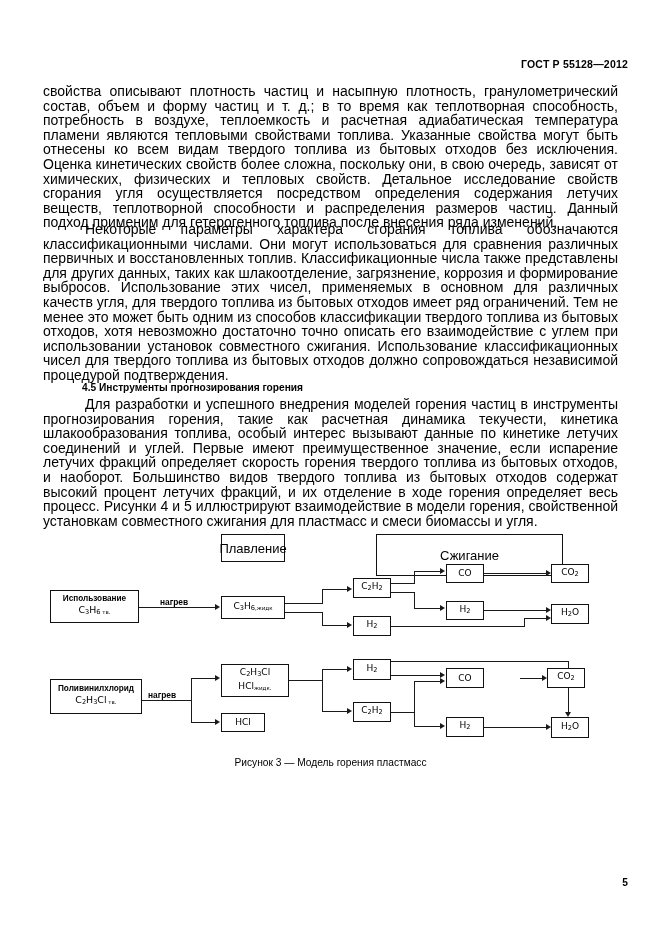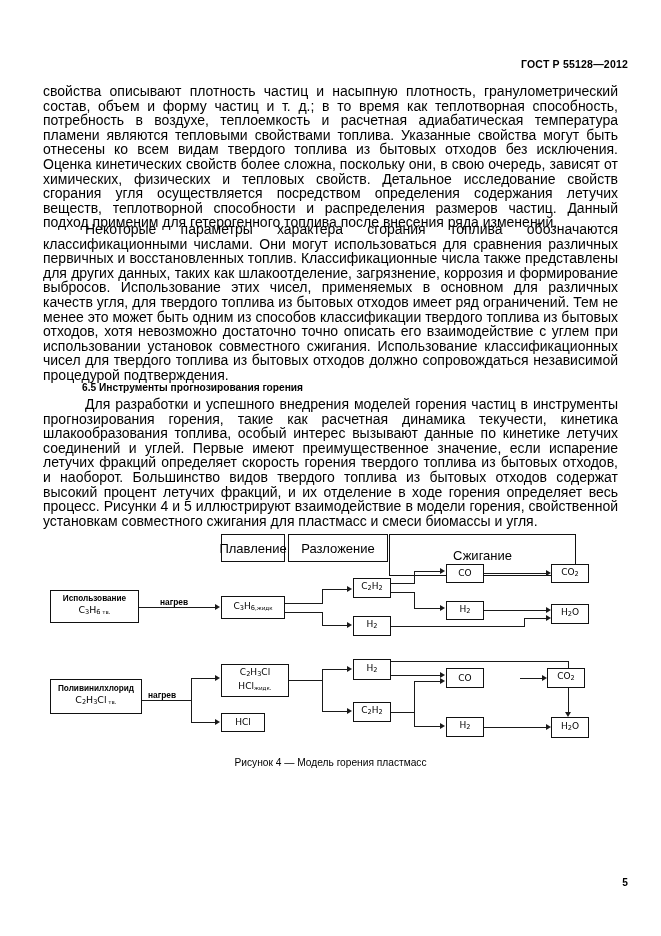--- a/index.html
+++ b/index.html
@@ -146,35 +146,32 @@
 
   <div class="body-text" style="top:84px;">
     <p>свойства описывают плотность частиц и насыпную плотность, гранулометрический состав, объем и форму частиц и т. д.; в то время как теплотворная способность, потребность в воздухе, теплоемкость и расчетная адиабатическая температура пламени являются тепловыми свойствами топлива. Указанные свойства могут быть отнесены ко всем видам твердого топлива из бытовых отходов без исключения. Оценка кинетических свойств более сложна, поскольку они, в свою очередь, зависят от химических, физических и тепловых свойств. Детальное исследование свойств сгорания угля осуществляется посредством определения содержания летучих веществ, теплотворной способности и распределения размеров частиц. Данный подход применим для гетерогенного топлива после внесения ряда изменений.</p>
   </div>
 
 
   <div class="body-text" style="top:222px;">
     <p class="indented">Некоторые параметры характера сгорания топлива обозначаются классификационными числами. Они могут использоваться для сравнения различных первичных и восстановленных топлив. Классификационные числа также представлены для других данных, таких как шлакоотделение, загрязнение, коррозия и формирование выбросов. Использование этих чисел, применяемых в основном для различных качеств угля, для твердого топлива из бытовых отходов имеет ряд ограничений. Тем не менее это может быть одним из способов классификации твердого топлива из бытовых отходов, хотя невозможно достаточно точно описать его взаимодействие с углем при использовании установок совместного сжигания. Использование классификационных чисел для твердого топлива из бытовых отходов должно сопровождаться независимой процедурой подтверждения.</p>
   </div>
 
-  <div class="sec-head" style="top:382px;">6.5 Инструменты прогнозирования горения</div>
+  <div class="sec-head" style="top:382px;">4.5 Инструменты прогнозирования горения</div>
 
   <div class="body-text" style="top:397px;">
     <p class="indented">Для разработки и успешного внедрения моделей горения частиц в инструменты прогнозирования горения, такие как расчетная динамика текучести, кинетика шлакообразования топлива,  особый интерес вызывают данные по кинетике летучих соединений и углей. Первые имеют преимущественное значение, если испарение летучих фракций определяет скорость горения твердого топлива из бытовых отходов, и наоборот. Большинство видов твердого топлива из бытовых отходов содержат высокий процент летучих фракций, и их отделение в ходе горения определяет весь процесс. Рисунки 4 и 5 иллюстрируют взаимодействие в модели горения, свойственной установкам совместного сжигания для пластмасс и смеси биомассы и угля.</p>
   </div>
 
   <div class="diagram">
 
     <div class="dbox phase" style="left:221px; top:534px; width:64px; height:28px;">
       <span>Плавление</span>
     </div>
-    <div class="dbox phase" style="left:288px; top:534px; width:100px; height:28px;">
-      <span>Разложение</span>
-    </div>
-    <div class="dbox phase" style="left:389px; top:534px; width:187px; height:42px;">
+    <div class="dbox phase" style="left:376px; top:534px; width:187px; height:42px;">
       <span>Сжигание</span>
     </div>
 
     <div class="dbox" style="left:50px; top:590px; width:89px; height:33px;">
       <span class="title">Использование</span>
       <span class="form">C<sub>3</sub>H<sub>6</sub><span class="st">&nbsp;тв.</span></span>
     </div>
 
     <div class="heat-label" style="left:160px; top:597px;">нагрев</div>
     <div class="ln h" style="left:139px; top:607px; width:76px;"></div>
@@ -301,17 +298,17 @@
 
     <div class="dbox formula" style="left:547px; top:668px; width:38px; height:20px;">
       <span>CO<sub>2</sub></span>
     </div>
     <div class="dbox formula" style="left:551px; top:717px; width:38px; height:21px;">
       <span>H<sub>2</sub>O</span>
     </div>
 
   </div>
 
-  <div class="fig-caption" style="top:757px;">Рисунок 4 — Модель горения пластмасс</div>
+  <div class="fig-caption" style="top:757px;">Рисунок 3 — Модель горения пластмасс</div>
 
   <div class="page-num">5</div>
 
 </div>
 
 </body></html>

